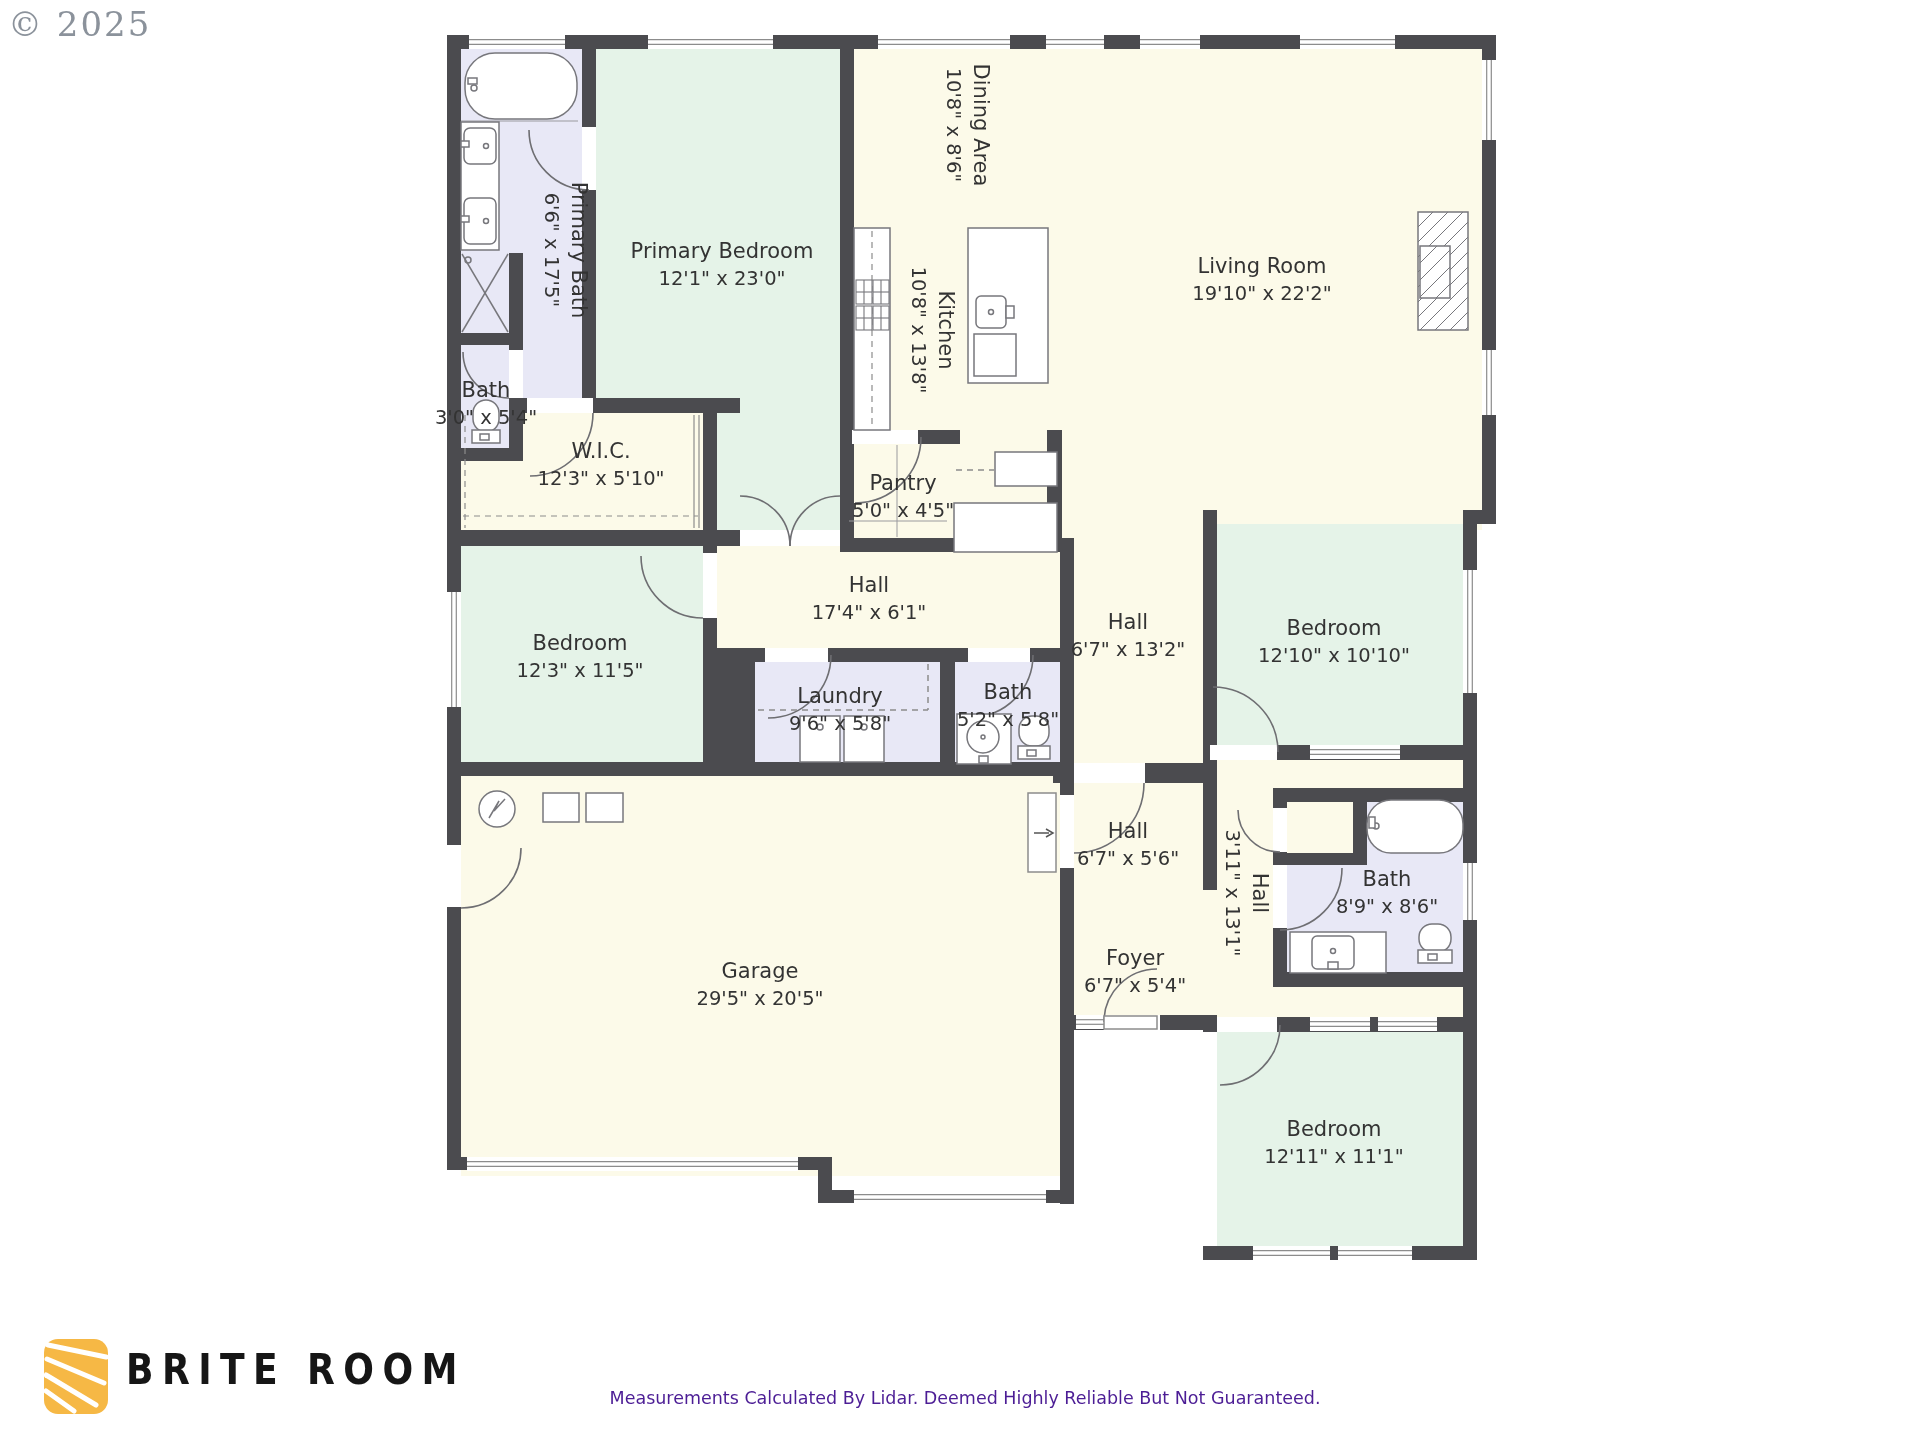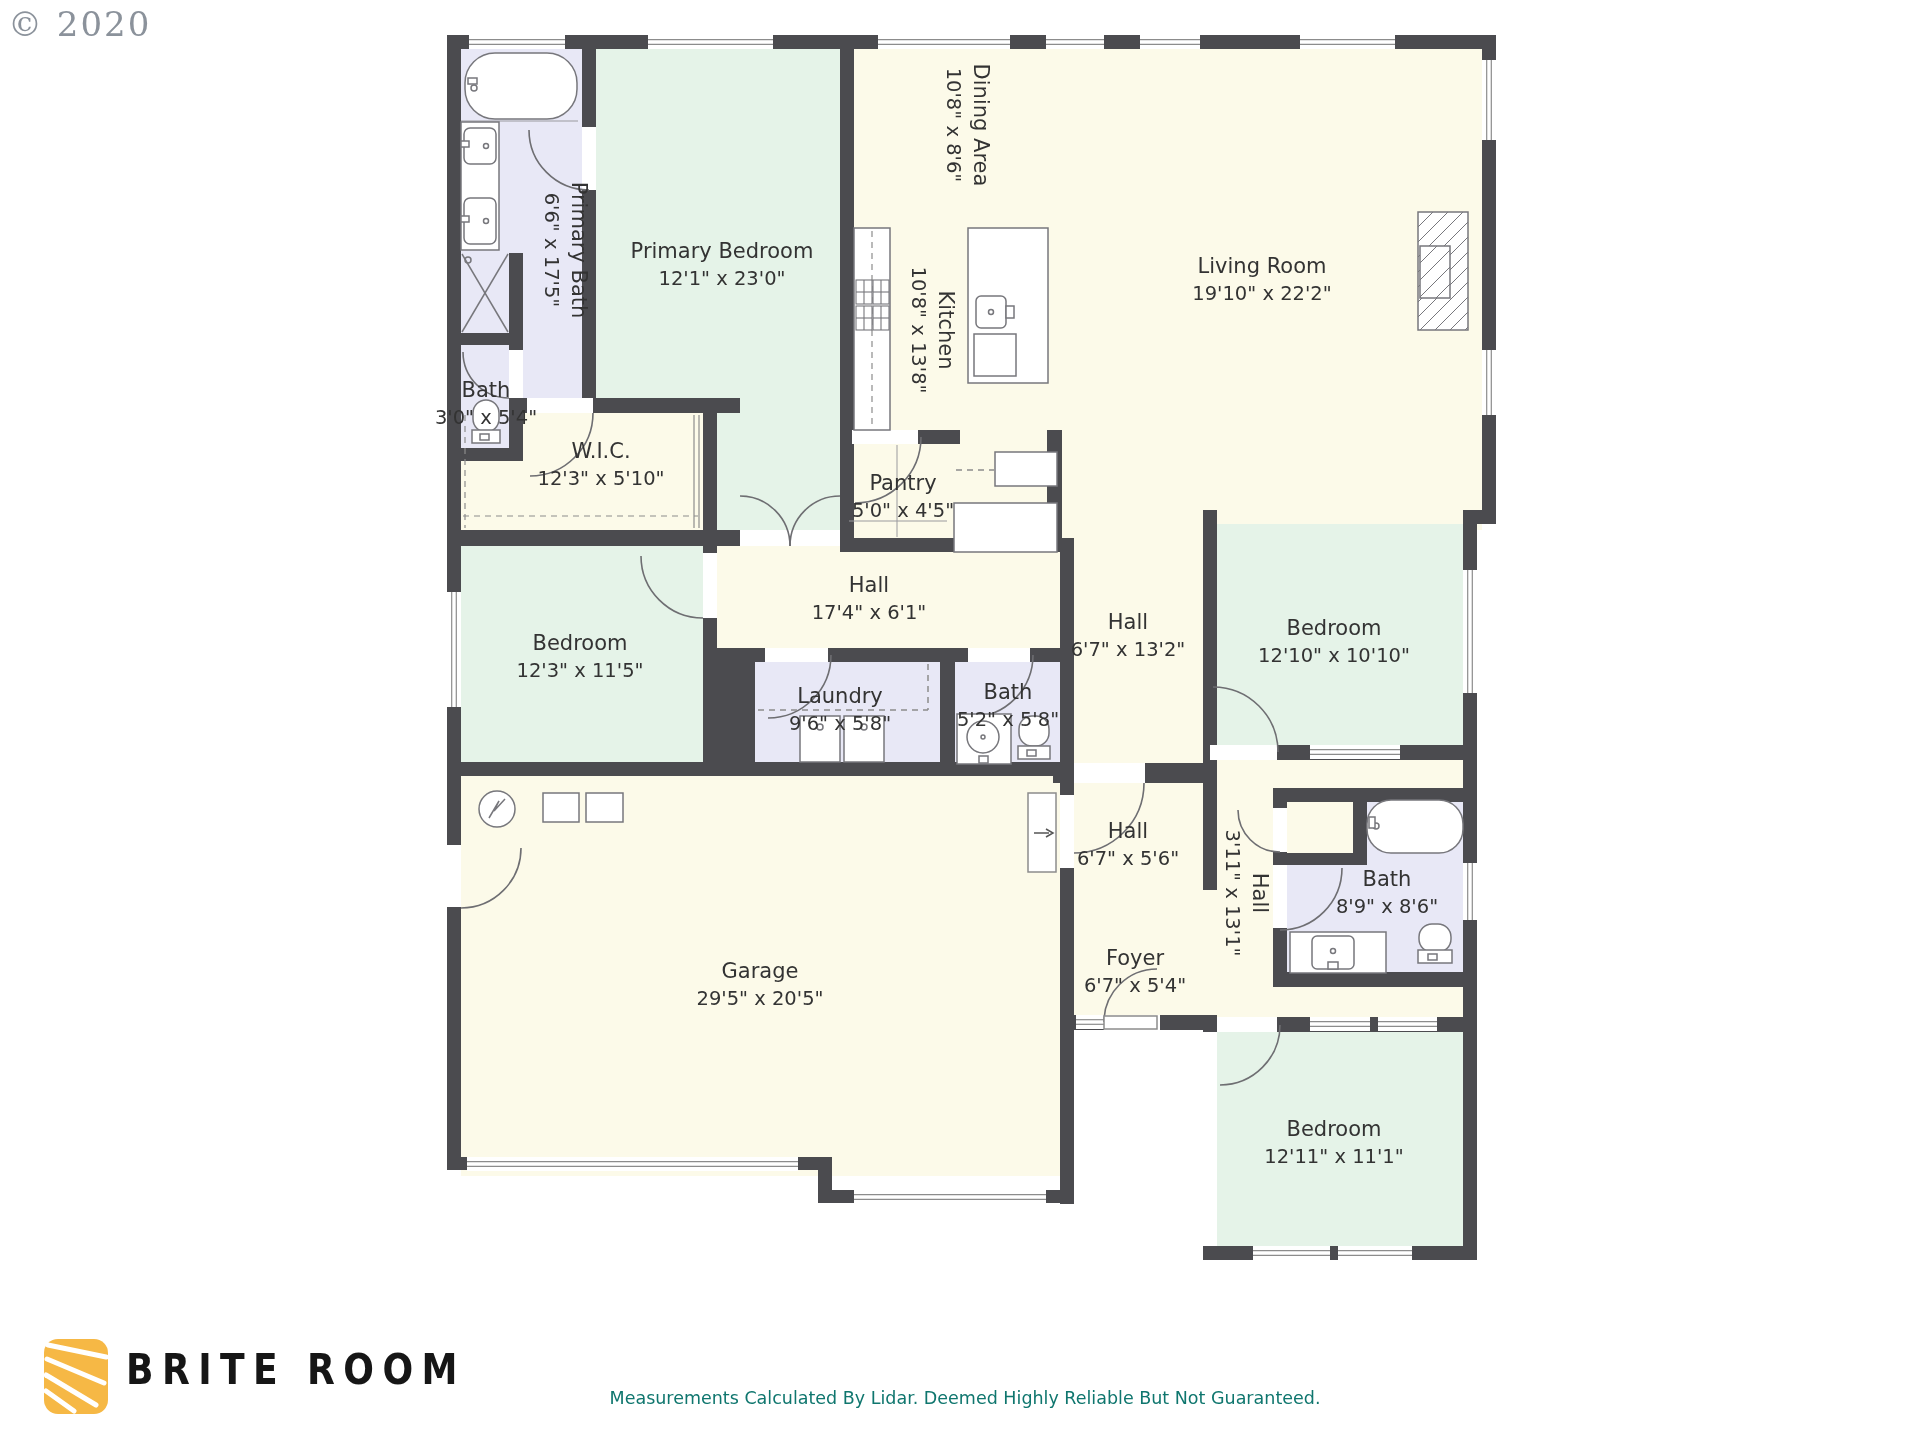--- a/index.html
+++ b/index.html
@@ -1,20 +1,20 @@
 <!DOCTYPE html>
 <html><head>
 <meta charset="utf-8">
 <style>
   html,body{margin:0;padding:0;background:#ffffff;}
   body{width:1920px;height:1440px;position:relative;font-family:"DejaVu Sans",sans-serif;overflow:hidden;}
   #plan-svg{position:absolute;left:0;top:0;}
   .copyright{position:absolute;left:8px;top:4px;font-family:"DejaVu Serif",serif;font-size:34px;color:#8b929b;letter-spacing:2px;}
   .footer-brand{position:absolute;left:126px;top:1344px;font-family:"DejaVu Sans",sans-serif;font-weight:bold;font-size:43px;color:#161616;letter-spacing:10px;transform:scaleX(0.84);transform-origin:left center;white-space:nowrap;}
-  .footer-disclaimer{position:absolute;left:965px;top:1388px;transform:translateX(-50%);font-size:17.5px;color:#0f766e;white-space:nowrap;}
+  .footer-disclaimer{position:absolute;left:965px;top:1388px;transform:translateX(-50%);font-size:17.5px;color:#4c1d95;white-space:nowrap;}
   .logo-box{position:absolute;left:44px;top:1339px;width:64px;height:75px;}
 </style>
 <style>.c-common{fill:#fcfae9} .c-bed{fill:#e5f3e8} .c-bath{fill:#e8e8f6}</style></head>
 <body>
 
 <svg id="plan-svg" width="1920" height="1440" viewBox="0 0 1920 1440" xmlns="http://www.w3.org/2000/svg">
 
   <g id="fills">
     <rect x="461" y="49" width="1021" height="481" class="c-common"></rect>
     <rect x="461" y="530" width="599" height="646" class="c-common"></rect>
@@ -380,21 +380,21 @@
       <text x="1334" y="635" text-anchor="middle" fill="#333333" font-size="21" font-family="DejaVu Sans, sans-serif"><tspan x="1334">Bedroom</tspan><tspan x="1334" dy="27" font-size="19.5">12'10" x 10'10"</tspan></text>
       <text x="1247" y="887" text-anchor="middle" fill="#333333" font-size="21" font-family="DejaVu Sans, sans-serif" transform="rotate(90 1247 893)"><tspan x="1247">Hall</tspan><tspan x="1247" dy="27" font-size="19.5">3'11" x 13'1"</tspan></text>
       <text x="1387" y="886" text-anchor="middle" fill="#333333" font-size="21" font-family="DejaVu Sans, sans-serif"><tspan x="1387">Bath</tspan><tspan x="1387" dy="27" font-size="19.5">8'9" x 8'6"</tspan></text>
       <text x="760" y="978" text-anchor="middle" fill="#333333" font-size="21" font-family="DejaVu Sans, sans-serif"><tspan x="760">Garage</tspan><tspan x="760" dy="27" font-size="19.5">29'5" x 20'5"</tspan></text>
       <text x="1128" y="838" text-anchor="middle" fill="#333333" font-size="21" font-family="DejaVu Sans, sans-serif"><tspan x="1128">Hall</tspan><tspan x="1128" dy="27" font-size="19.5">6'7" x 5'6"</tspan></text>
       <text x="1135" y="965" text-anchor="middle" fill="#333333" font-size="21" font-family="DejaVu Sans, sans-serif"><tspan x="1135">Foyer</tspan><tspan x="1135" dy="27" font-size="19.5">6'7" x 5'4"</tspan></text>
       <text x="1334" y="1136" text-anchor="middle" fill="#333333" font-size="21" font-family="DejaVu Sans, sans-serif"><tspan x="1334">Bedroom</tspan><tspan x="1334" dy="27" font-size="19.5">12'11" x 11'1"</tspan></text>
     </g>
 </svg>
 
-<div class="copyright">© 2020</div>
+<div class="copyright">© 2025</div>
 
 <div class="logo-box">
   <svg width="64" height="75" viewBox="0 0 64 75">
     <rect x="0" y="0" width="64" height="75" rx="14" fill="#f6b845"></rect>
     <g stroke="#ffffff" stroke-width="5" stroke-linecap="round">
       <line x1="4" y1="6" x2="62" y2="18"></line>
       <line x1="3" y1="20" x2="60" y2="44"></line>
       <line x1="2" y1="36" x2="52" y2="66"></line>
       <line x1="2" y1="52" x2="30" y2="72"></line>
     </g>

